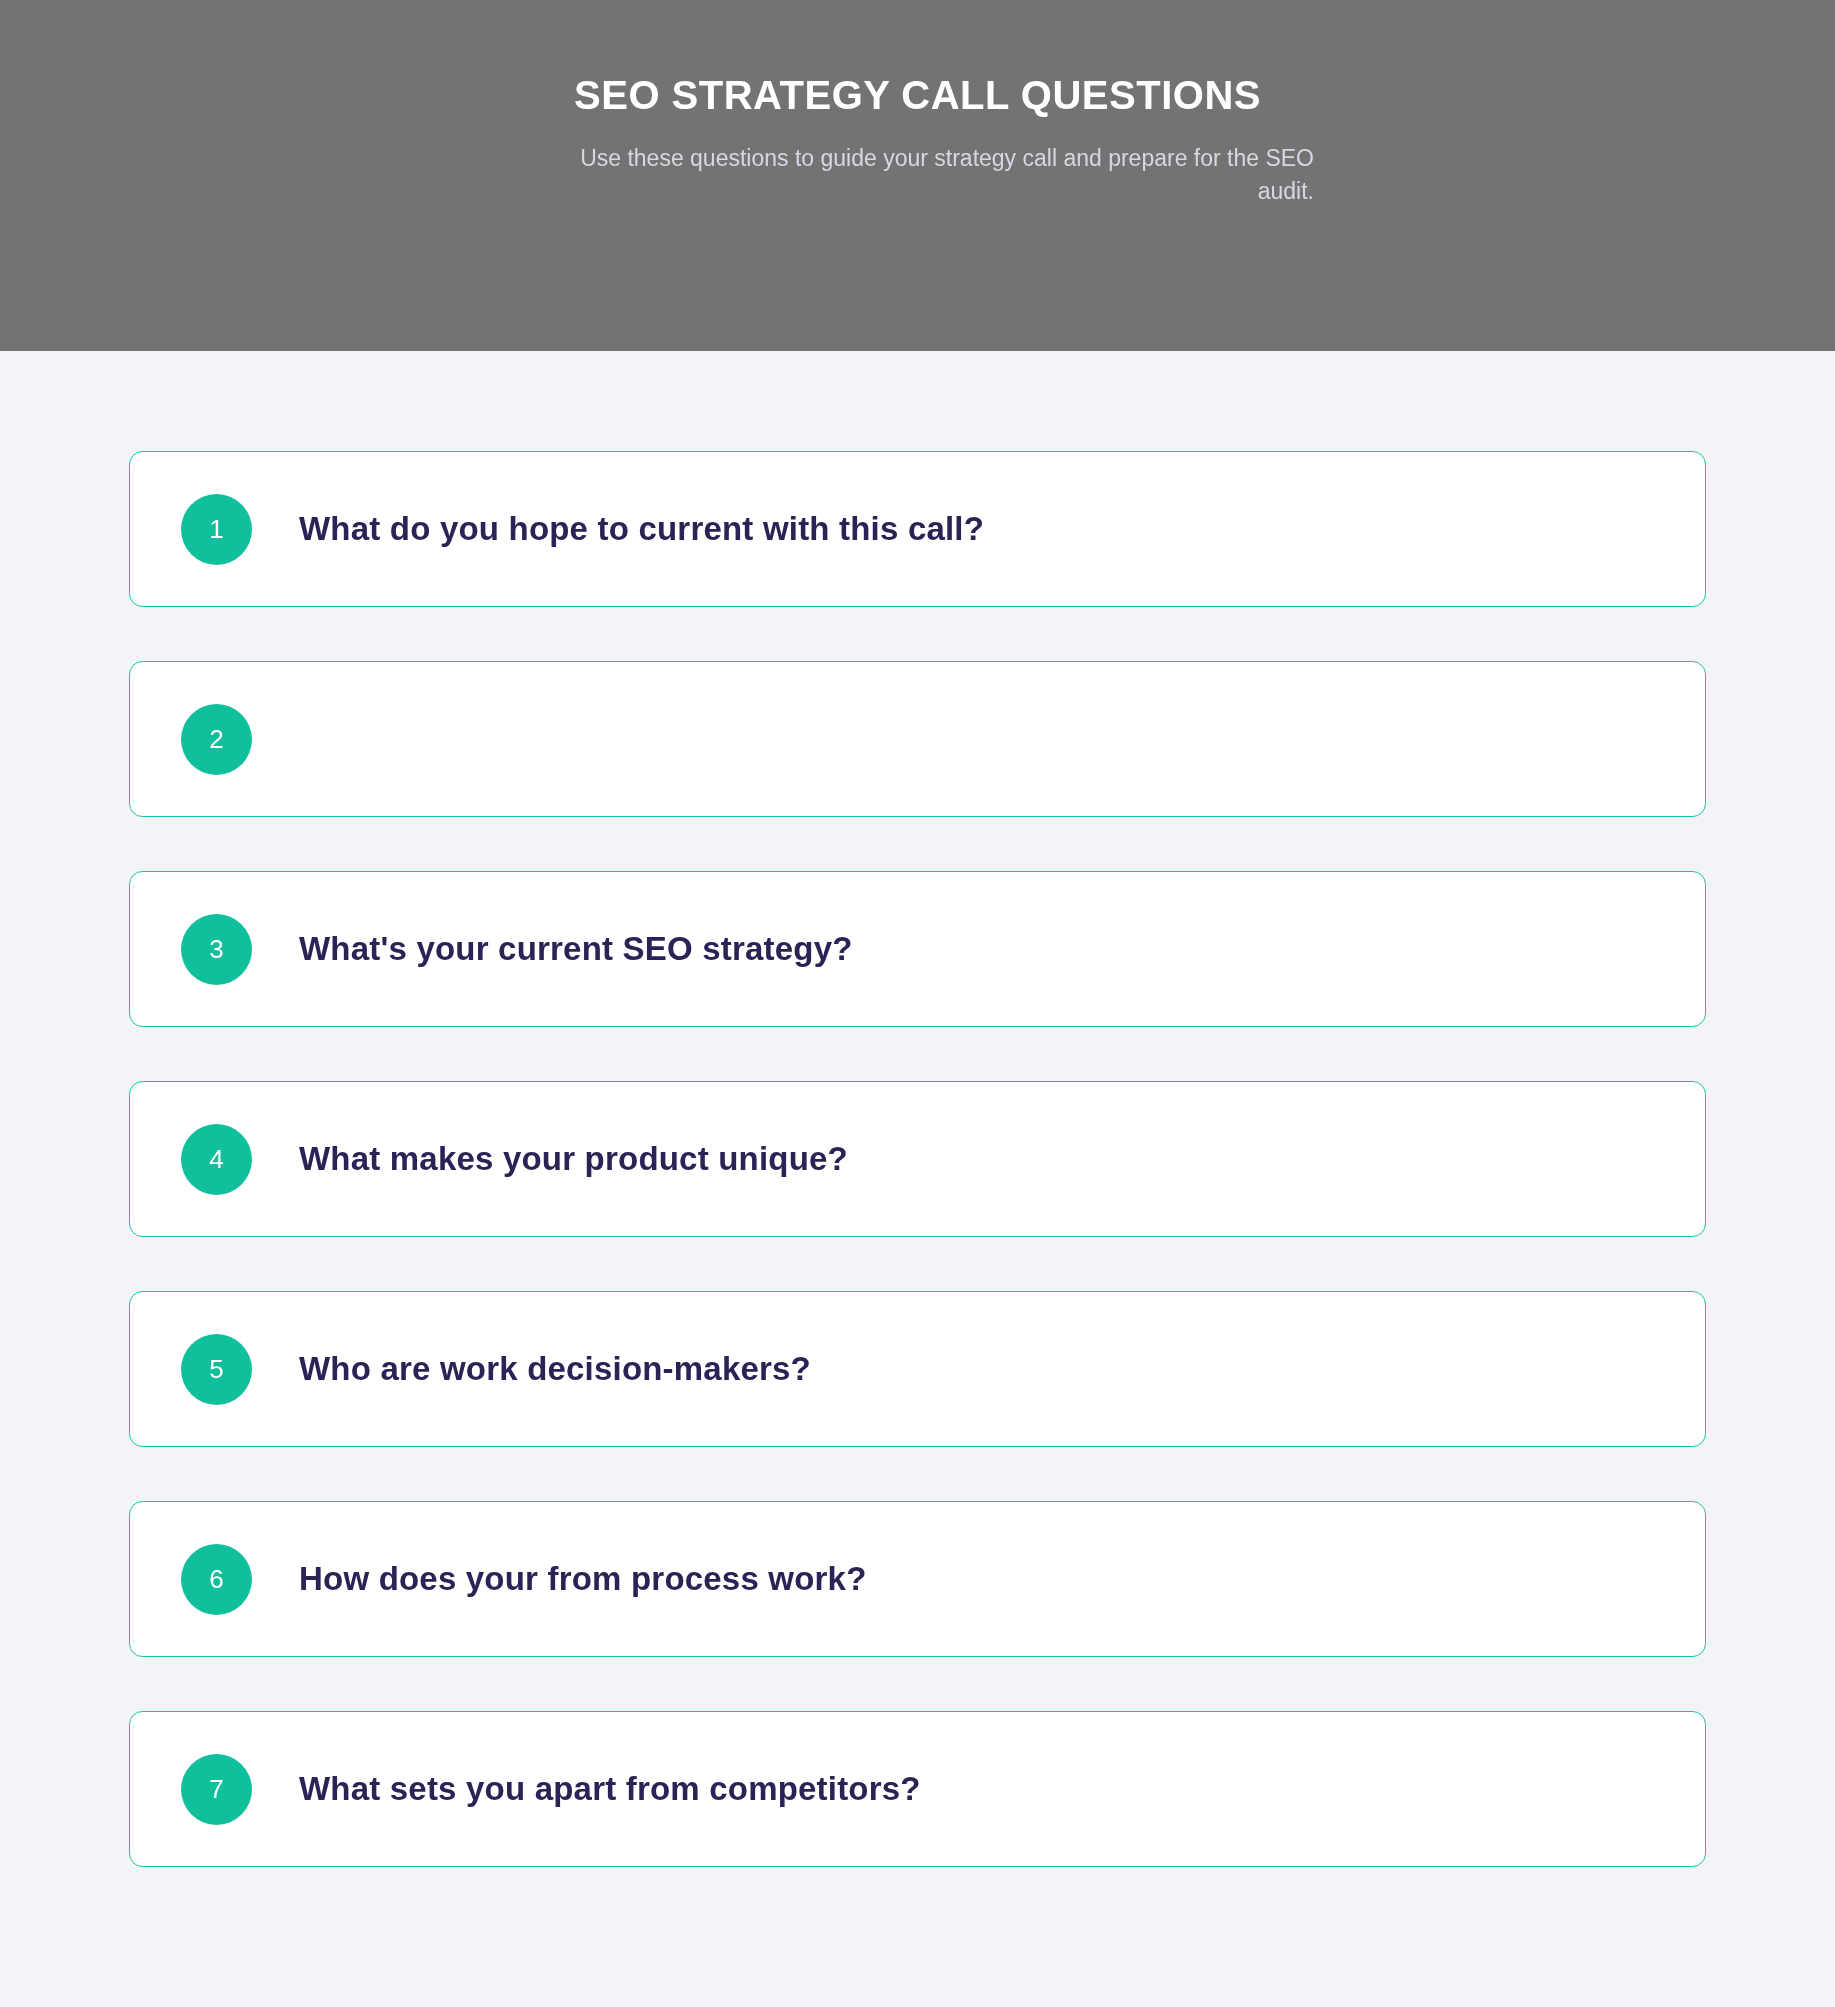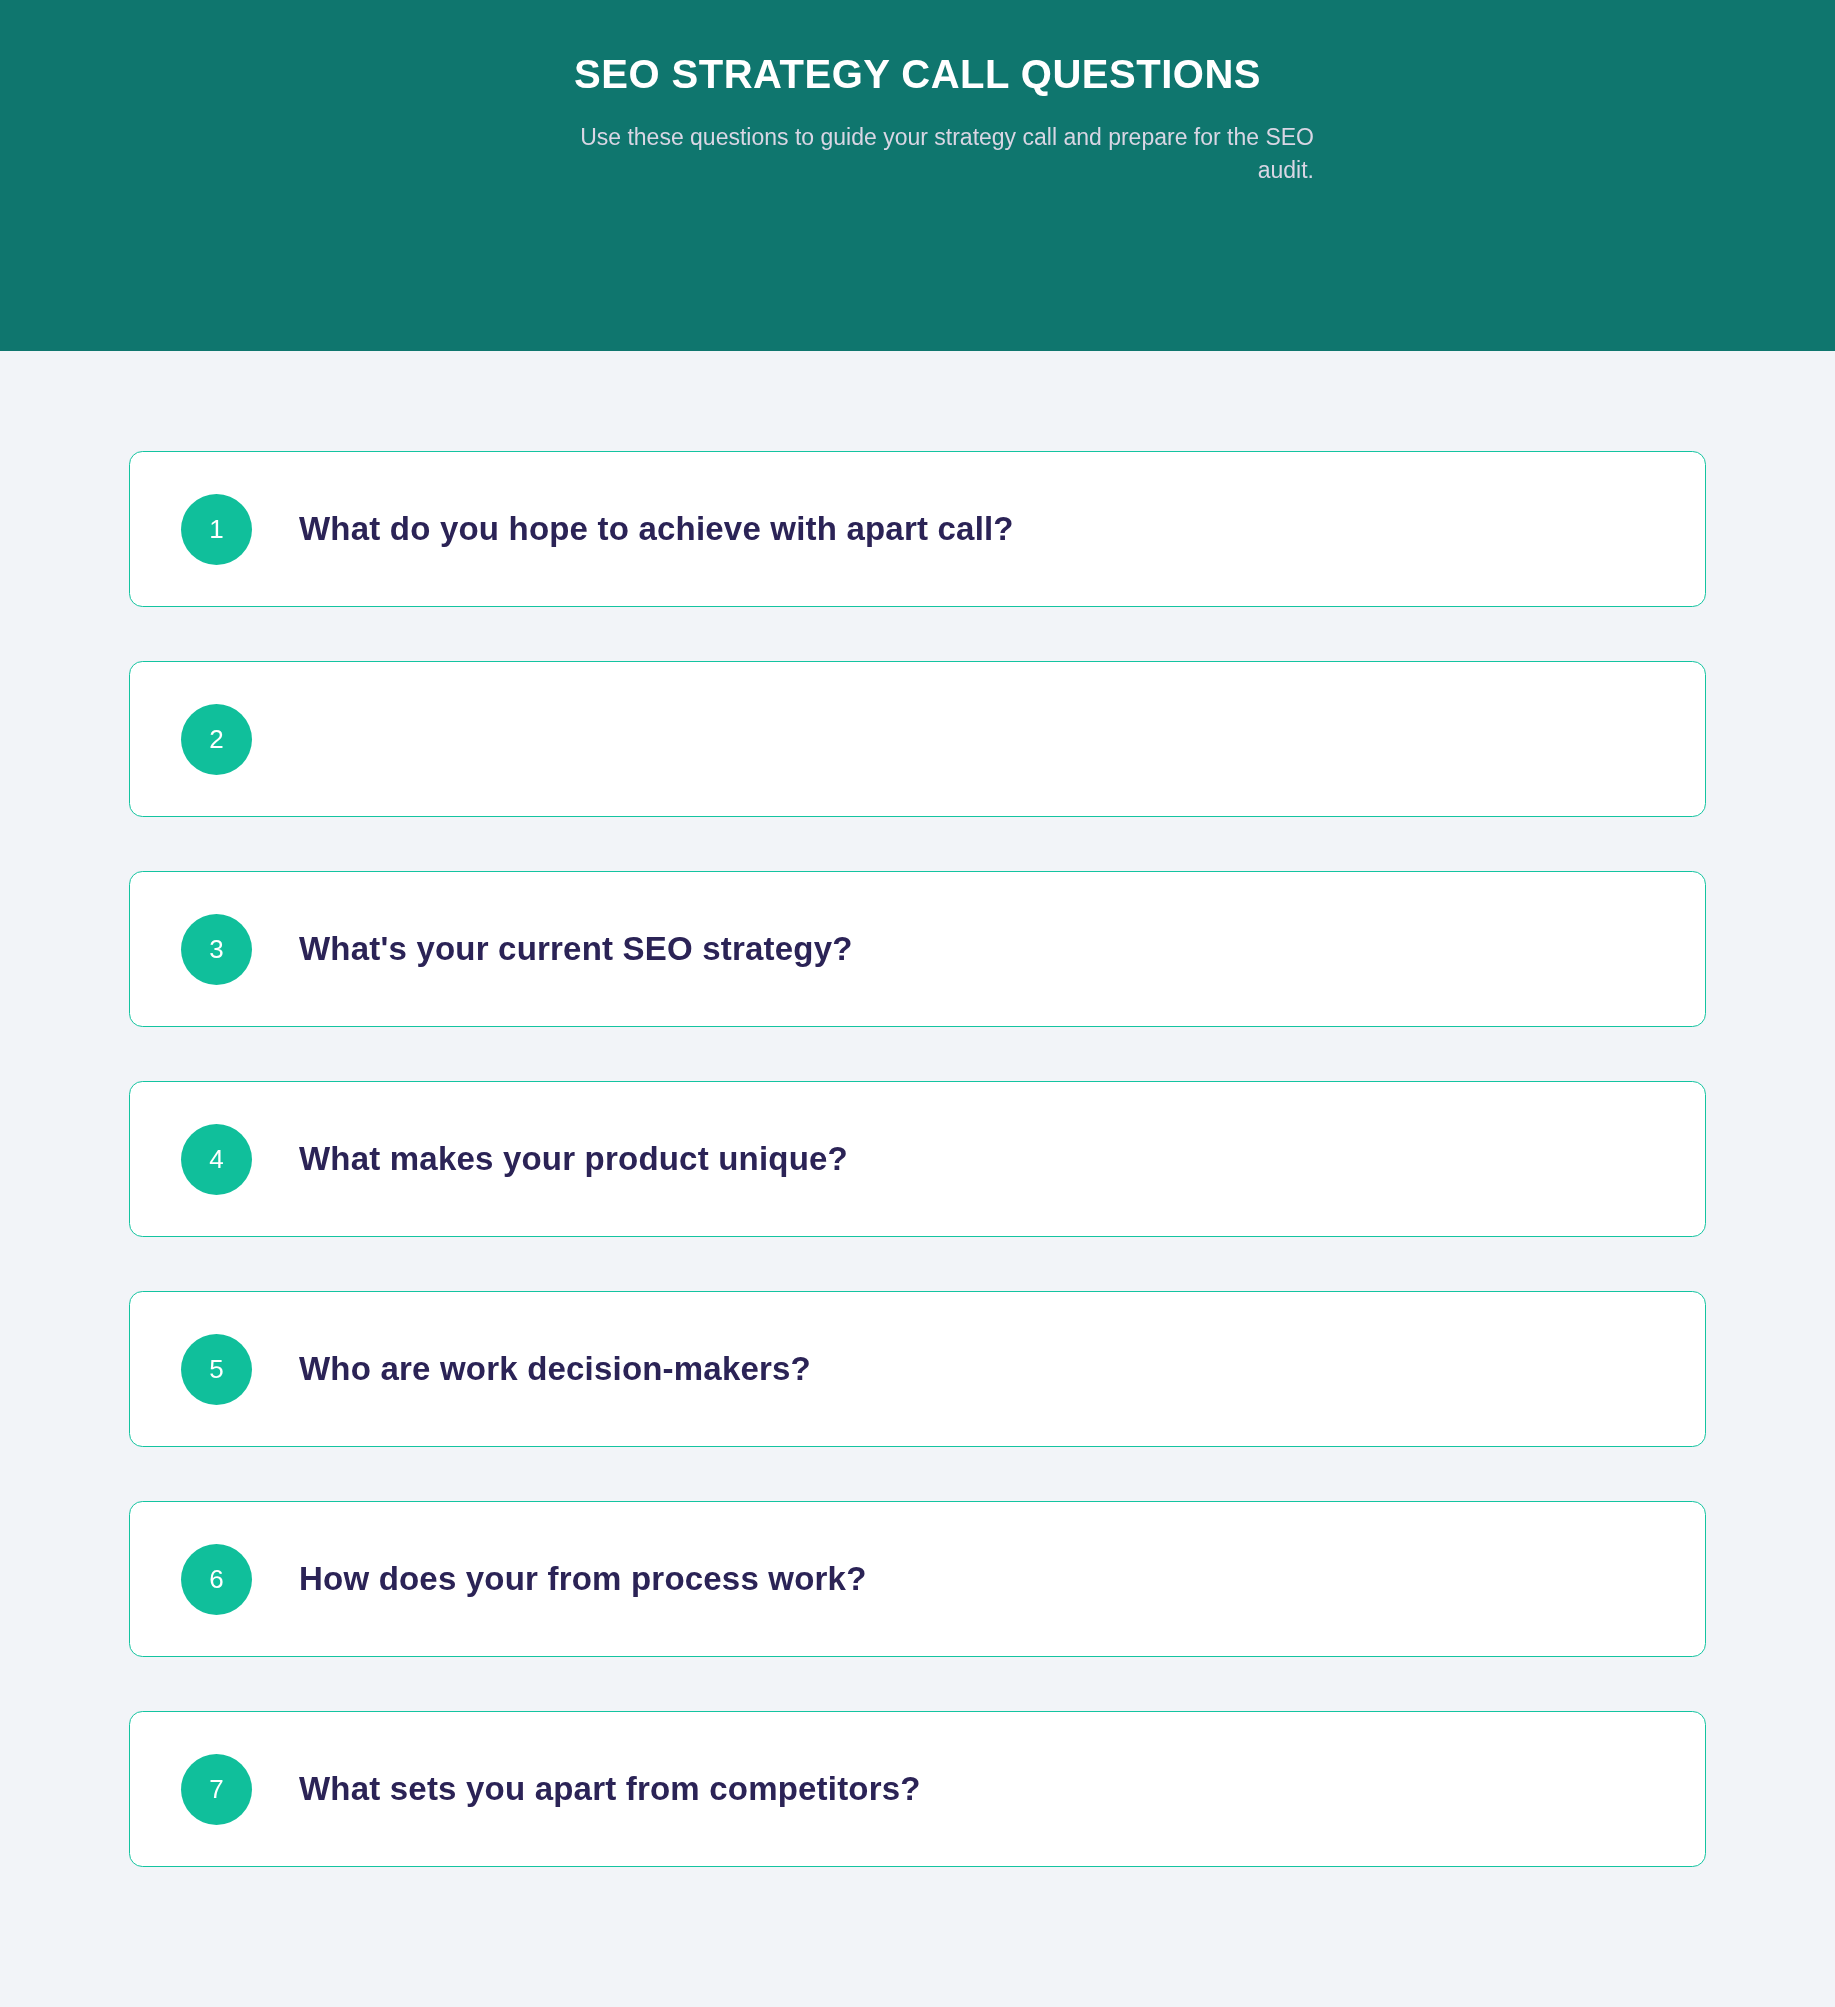--- a/index.html
+++ b/index.html
@@ -20,27 +20,27 @@
     height: 2007px;
     background: #f2f4f8;
     display: flex;
     flex-direction: column;
   }
 
   
   .header {
     width: 100%;
     height: 351px;
-    background: #0f766e;
+    background: #737373;
     box-sizing: border-box;
     display: flex;
     flex-direction: column;
     align-items: center;
     justify-content: flex-start;
-    padding-top: 52px;
+    padding-top: 73px;
   }
 
   .header-title {
     color: #ffffff;
     font-family: "Liberation Sans", sans-serif;
     font-size: 40px;
     font-weight: bold;
     letter-spacing: 0.5px;
     line-height: 1.1;
     text-align: center;
@@ -115,21 +115,21 @@
 
   <header class="header">
     <h1 class="header-title">SEO STRATEGY CALL QUESTIONS</h1>
     <p class="header-subtitle">Use these questions to guide your strategy call and prepare for the SEO audit.</p>
   </header>
 
   <main class="questions">
 
   <div class="question-card">
         <div class="question-number">1</div>
-        <div class="question-text">What do you hope to achieve with apart call?</div>
+        <div class="question-text">What do you hope to current with this call?</div>
       </div>
       <div class="question-card">
         <div class="question-number">2</div>
       </div>
       <div class="question-card">
         <div class="question-number">3</div>
         <div class="question-text">What's your current SEO strategy?</div>
       </div>
       <div class="question-card">
         <div class="question-number">4</div>

